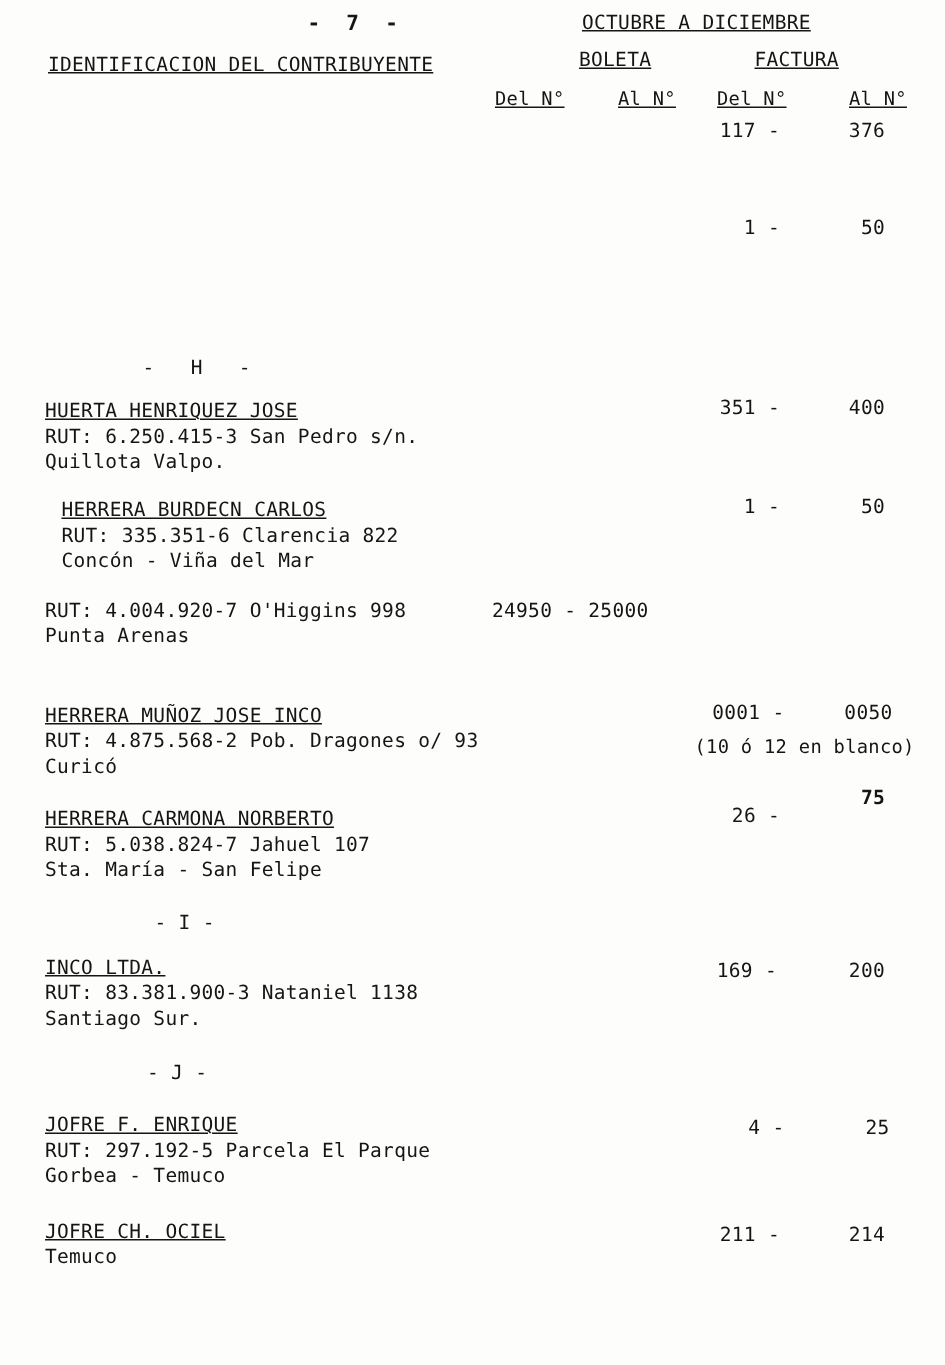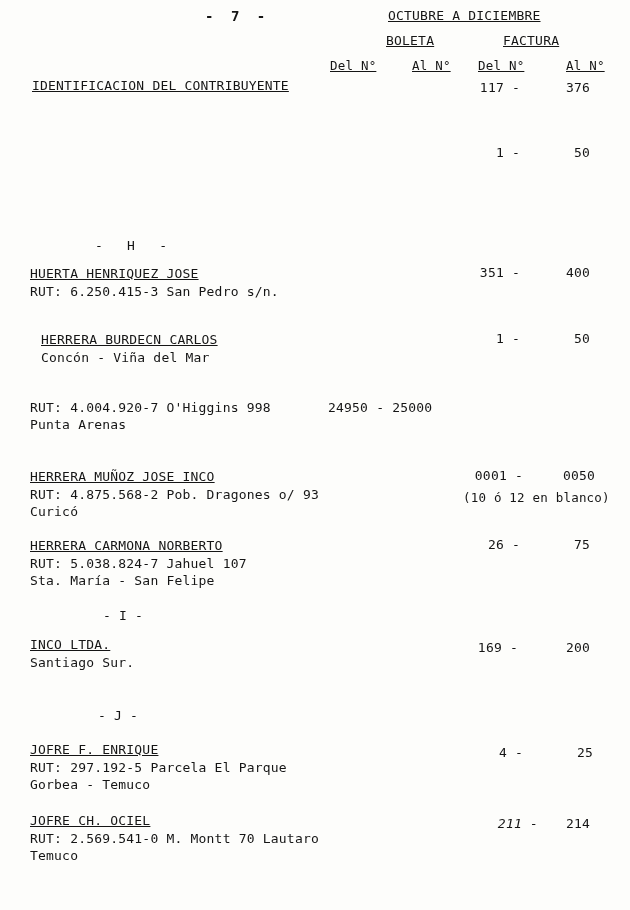--- a/index.html
+++ b/index.html
@@ -40,21 +40,20 @@
     letter-spacing: 0.5px;
   }
   .col-head {
     font-size: 12.5px;
     text-decoration: underline;
   }
   .ident-head {
     font-size: 13px;
     text-decoration: underline;
     letter-spacing: 0.6px;
-    margin-top: 42px;
   }
 
   .entry { position: absolute; left: 30px; }
   .ent-name {
     font-size: 13px;
     text-decoration: underline;
     letter-spacing: 0.4px;
     display: inline-block;
   }
   .ent-line {
@@ -108,26 +107,28 @@
   <div class="num" style="left:545px; top:80px; width:45px;">376</div>
 
   <div class="num" style="left:460px; top:145px; width:60px;">1 -</div>
   <div class="num" style="left:545px; top:145px; width:45px;">50</div>
 
   <div class="abs section-letter" style="left:95px; top:238px;">-   H   -</div>
 
   <div class="entry" style="top:263px;">
     <span class="ent-name">HUERTA HENRIQUEZ JOSE</span>
     <span class="ent-line">RUT: 6.250.415-3   San Pedro s/n.</span>
+    <span class="ent-line">Quillota Valpo.</span>
   </div>
   <div class="num" style="left:460px; top:265px; width:60px;">351 -</div>
   <div class="num" style="left:545px; top:265px; width:45px;">400</div>
 
   <div class="entry" style="top:329px;margin-left:11px;">
     <span class="ent-name">HERRERA BURDECN CARLOS</span>
+    <span class="ent-line">RUT: 335.351-6   Clarencia 822</span>
     <span class="ent-line">Concón - Viña del Mar</span>
   </div>
   <div class="num" style="left:460px; top:331px; width:60px;">1 -</div>
   <div class="num" style="left:545px; top:331px; width:45px;">50</div>
 
   <div class="entry" style="top:398px;">
     <span class="ent-line">RUT: 4.004.920-7   O'Higgins 998</span>
     <span class="ent-line">Punta Arenas</span>
   </div>
   <div class="range-inline" style="left:328px; top:400px;">24950 - 25000</div>
@@ -140,42 +141,42 @@
   <div class="num" style="left:448px; top:468px; width:75px;">0001 -</div>
   <div class="num" style="left:540px; top:468px; width:55px;">0050</div>
   <div class="note" style="left:463px; top:490px;">(10 ó 12 en blanco)</div>
 
   <div class="entry" style="top:535px;">
     <span class="ent-name">HERRERA CARMONA NORBERTO</span>
     <span class="ent-line">RUT: 5.038.824-7   Jahuel 107</span>
     <span class="ent-line">Sta. María - San Felipe</span>
   </div>
   <div class="num" style="left:460px; top:537px; width:60px;">26 -</div>
-  <div class="num" style="left:545px; top:537px; width:45px;">75</div>
+  <div class="num" style="left:545px; top:525px; width:45px;font-weight:bold;">75</div>
 
   <div class="abs section-letter" style="left:103px; top:608px;">- I -</div>
 
   <div class="entry" style="top:634px;">
     <span class="ent-name">INCO LTDA.</span>
+    <span class="ent-line">RUT: 83.381.900-3   Nataniel 1138</span>
     <span class="ent-line">Santiago Sur.</span>
   </div>
   <div class="num" style="left:458px; top:640px; width:60px;">169 -</div>
   <div class="num" style="left:545px; top:640px; width:45px;">200</div>
 
   <div class="abs section-letter" style="left:98px; top:708px;">- J -</div>
 
   <div class="entry" style="top:739px;">
     <span class="ent-name">JOFRE F. ENRIQUE</span>
     <span class="ent-line">RUT: 297.192-5 Parcela El Parque</span>
     <span class="ent-line">Gorbea - Temuco</span>
   </div>
   <div class="num" style="left:463px; top:745px; width:60px;">4 -</div>
   <div class="num" style="left:548px; top:745px; width:45px;">25</div>
 
   <div class="entry" style="top:810px;">
     <span class="ent-name">JOFRE CH. OCIEL</span>
-    <span class="ent-line">RUT: 2.569.541-0   M. Montt 70 Lautaro</span>
     <span class="ent-line">Temuco</span>
   </div>
-  <div class="num" style="left:473px; top:816px; width:65px;font-style:italic;">211 -</div>
+  <div class="num" style="left:455px; top:816px; width:65px;">211 -</div>
   <div class="num" style="left:545px; top:816px; width:45px;">214</div>
 
 </div>
 
 </body></html>

